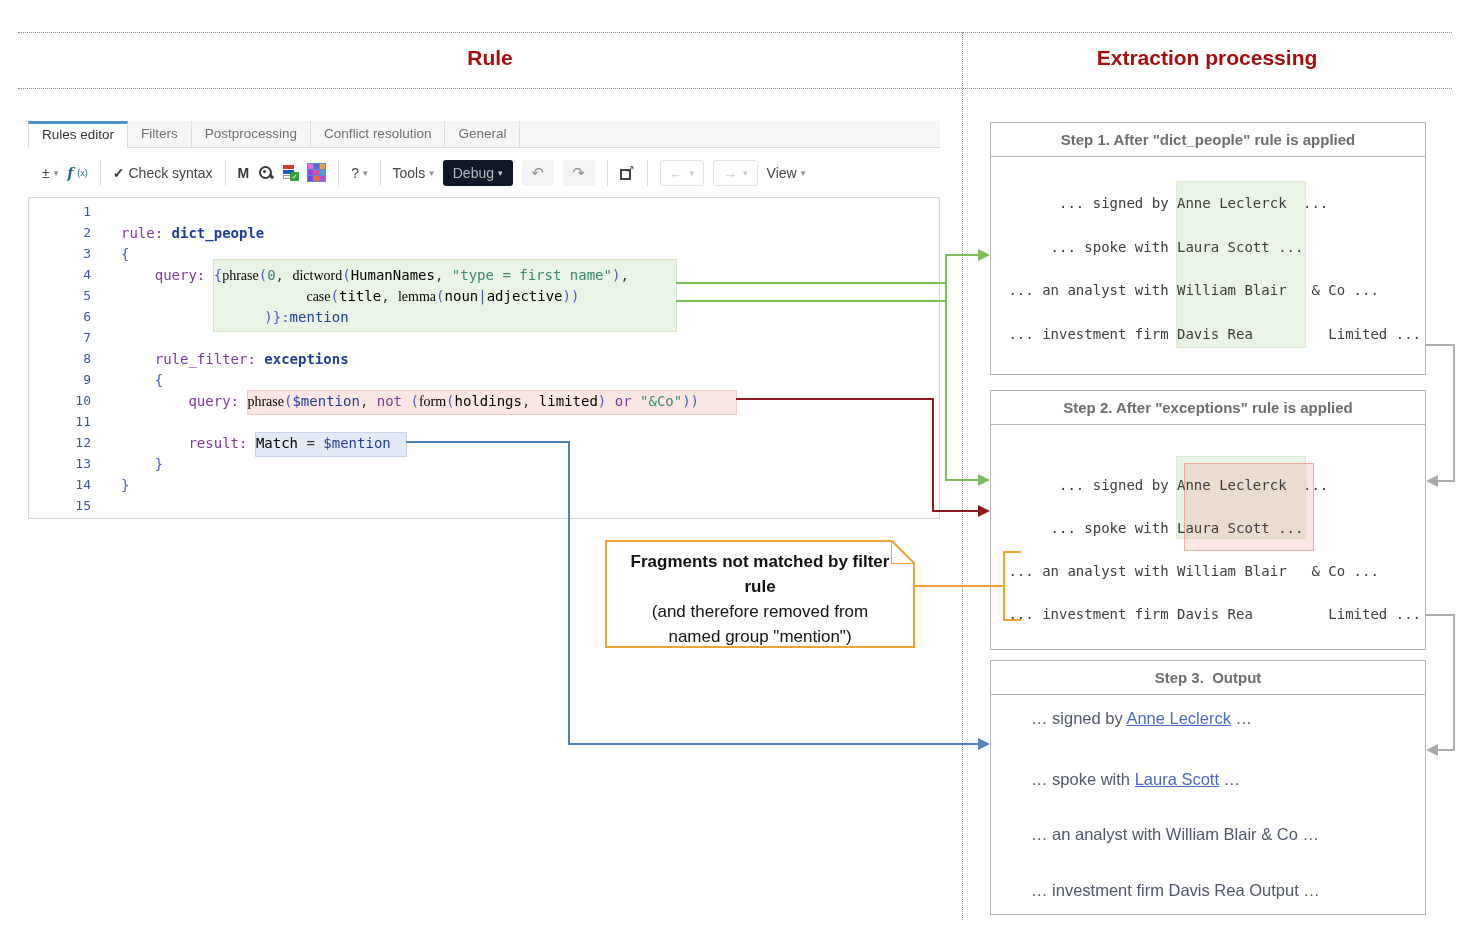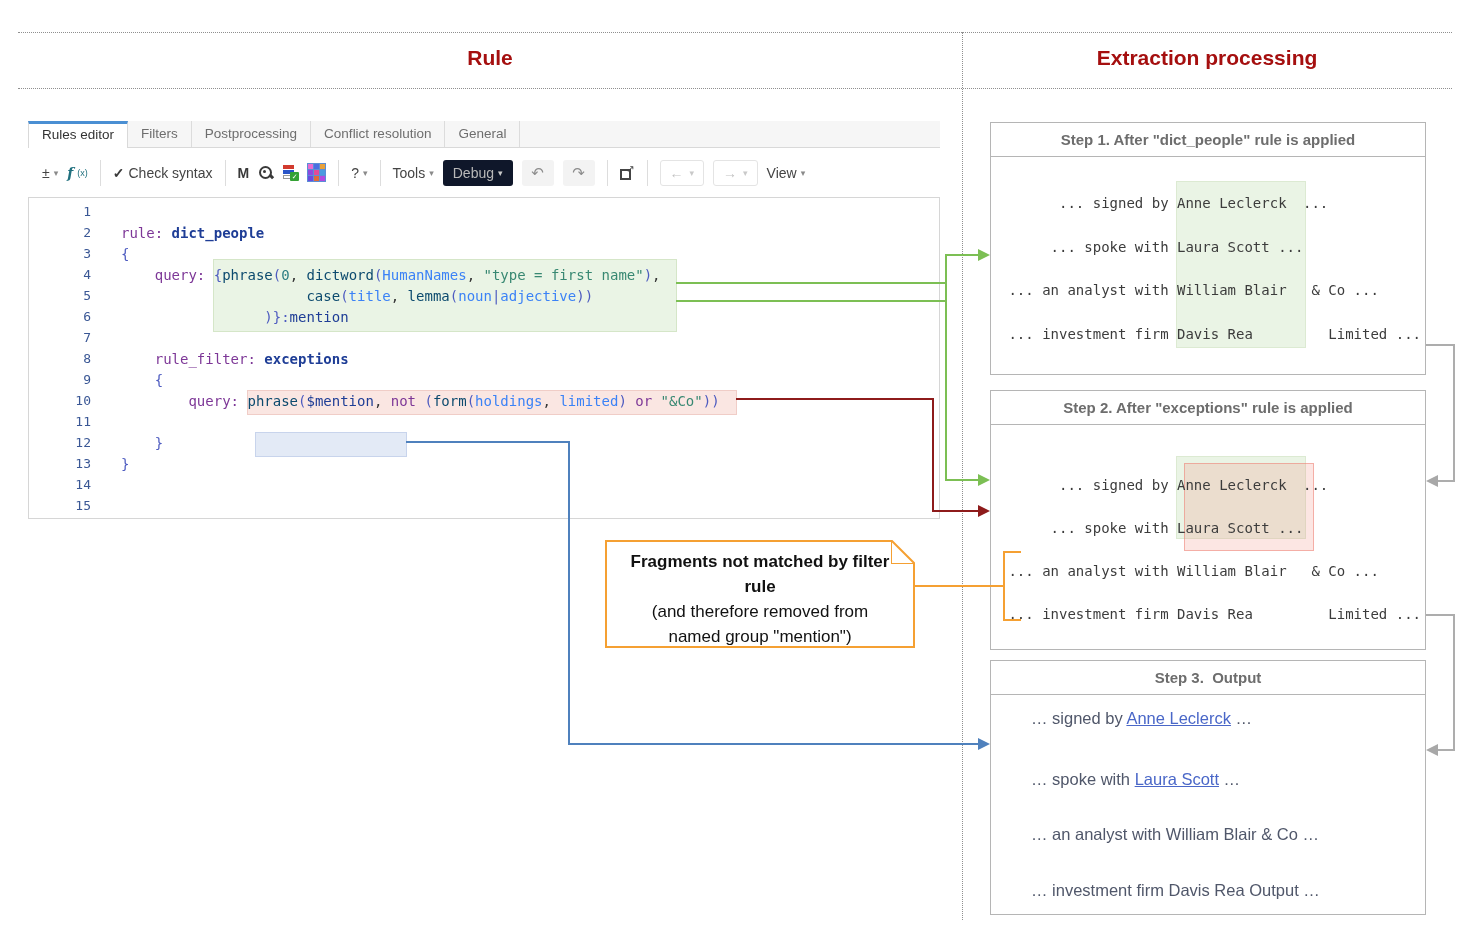--- a/index.html
+++ b/index.html
@@ -46,22 +46,22 @@
   .cgrid i{display:block;}
   .expicon{position:relative;width:15px;height:15px;display:inline-block;}
   .expicon .bx{position:absolute;left:0;bottom:0;width:11px;height:11px;border:2px solid #444;box-sizing:border-box;}
   .expicon .ar{position:absolute;right:0;top:0;font-size:10px;color:#444;line-height:8px;}
   .editor{position:absolute;left:28px;top:197px;width:912px;height:322px;background:#fff;
           border:1px solid #d6d6d6;box-sizing:border-box;}
   .gutter{position:absolute;left:0;top:6px;width:64px;text-align:right;}
   .gln{height:21px;line-height:21px;font:13px "DejaVu Sans Mono",monospace;color:#3a5795;padding-right:2px;}
   .codelines{position:absolute;left:92px;top:6px;}
   .cln{height:21px;line-height:21px;font:14px "DejaVu Sans Mono",monospace;white-space:pre;}
-  .kw{color:#7d3797;} .nm{color:#1e3d96;font-weight:bold;} .fn{color:#0c4a6e;} .br{color:#4d5bc0;}
-  .st{color:#388872;} .nu{color:#2e7f85;} .id{color:#3b82f6;} .vr{color:#1e3d96;} .pl{color:#343434;}
+  .kw{color:#7d3797;} .nm{color:#1e3d96;font-weight:bold;} .fn{color:#000000;font-family:Liberation Serif, serif;} .br{color:#4d5bc0;}
+  .st{color:#388872;} .nu{color:#2e7f85;} .id{color:#000000;} .vr{color:#1e3d96;} .pl{color:#343434;}
   .hl{position:absolute;box-sizing:border-box;}
   .hl.green{background:#eaf4e5;border:1px solid #d5e6c8;}
   .hl.pink{background:#fae6e2;border:1px solid #f0cdc7;}
   .hl.blue{background:#e3eaf6;border:1px solid #c8d4ec;}
   
   .box{position:absolute;background:#fff;border:1px solid #b5b5b5;box-sizing:border-box;}
   .box .hd{height:33px;line-height:33px;text-align:center;font-weight:bold;color:#6d6d6d;font-size:15px;
            border-bottom:1px solid #b5b5b5;white-space:pre;}
   .mrow{position:absolute;left:17px;font:14px "DejaVu Sans Mono",monospace;color:#3c3c3c;white-space:pre;}
   .mrow .pre{display:inline-block;width:169px;text-align:right;}
@@ -213,20 +213,21 @@
         <div class="cln"><span class="kw">rule: </span><span class="nm">dict_people</span></div>
         <div class="cln"><span class="br">{</span></div>
         <div class="cln"><span class="pl">    </span><span class="kw">query: </span><span class="br">{</span><span class="fn">phrase</span><span class="br">(</span><span class="nu">0</span><span class="pl">, </span><span class="fn">dictword</span><span class="br">(</span><span class="id">HumanNames</span><span class="pl">, </span><span class="st">"type = first name"</span><span class="br">)</span><span class="pl">,</span></div>
         <div class="cln"><span class="pl">                      </span><span class="fn">case</span><span class="br">(</span><span class="id">title</span><span class="pl">, </span><span class="fn">lemma</span><span class="br">(</span><span class="id">noun</span><span class="br">|</span><span class="id">adjective</span><span class="br">))</span></div>
         <div class="cln"><span class="pl">                 </span><span class="br">)}</span><span class="br">:</span><span class="vr">mention</span></div>
         <div class="cln"></div>
         <div class="cln"><span class="pl">    </span><span class="kw">rule_filter: </span><span class="nm">exceptions</span></div>
         <div class="cln"><span class="pl">    </span><span class="br">{</span></div>
         <div class="cln"><span class="pl">        </span><span class="kw">query: </span><span class="fn">phrase</span><span class="br">(</span><span class="vr">$mention</span><span class="pl">, </span><span class="kw">not </span><span class="br">(</span><span class="fn">form</span><span class="br">(</span><span class="id">holdings</span><span class="pl">, </span><span class="id">limited</span><span class="br">)</span><span class="pl"> </span><span class="kw">or</span><span class="pl"> </span><span class="st">"&amp;Co"</span><span class="br">))</span></div>
         <div class="cln"></div>
+        <div class="cln"><span class="pl">        </span><span class="kw">result: </span><span class="id">Match</span><span class="pl"> = </span><span class="vr">$mention</span></div>
         <div class="cln"><span class="pl">    </span><span class="br">}</span></div>
         <div class="cln"><span class="br">}</span></div>
         <div class="cln"></div>
       </div>
   </div>
 
   <div class="note">
     <svg class="fold" width="24" height="24">
       <rect width="24" height="24" fill="#ffffff"></rect>
       <polygon points="0,0 24,24 0,24" fill="#ffffff" stroke="#f5a032" stroke-width="2"></polygon>

